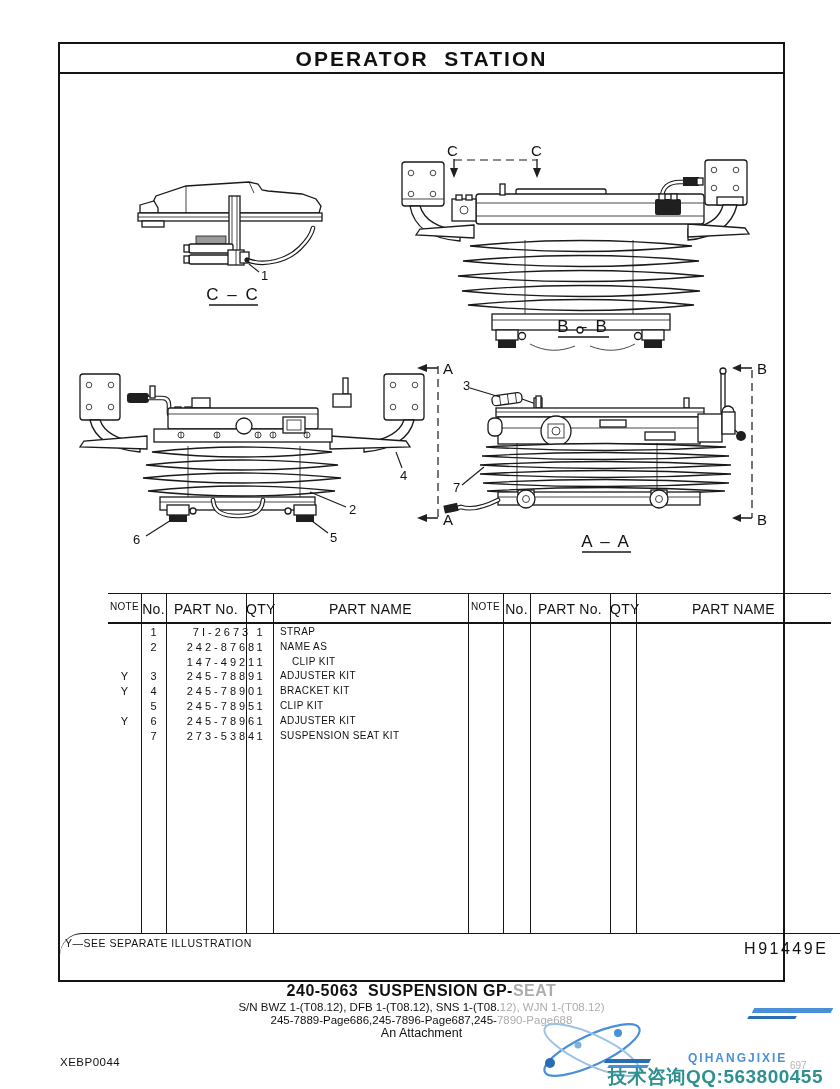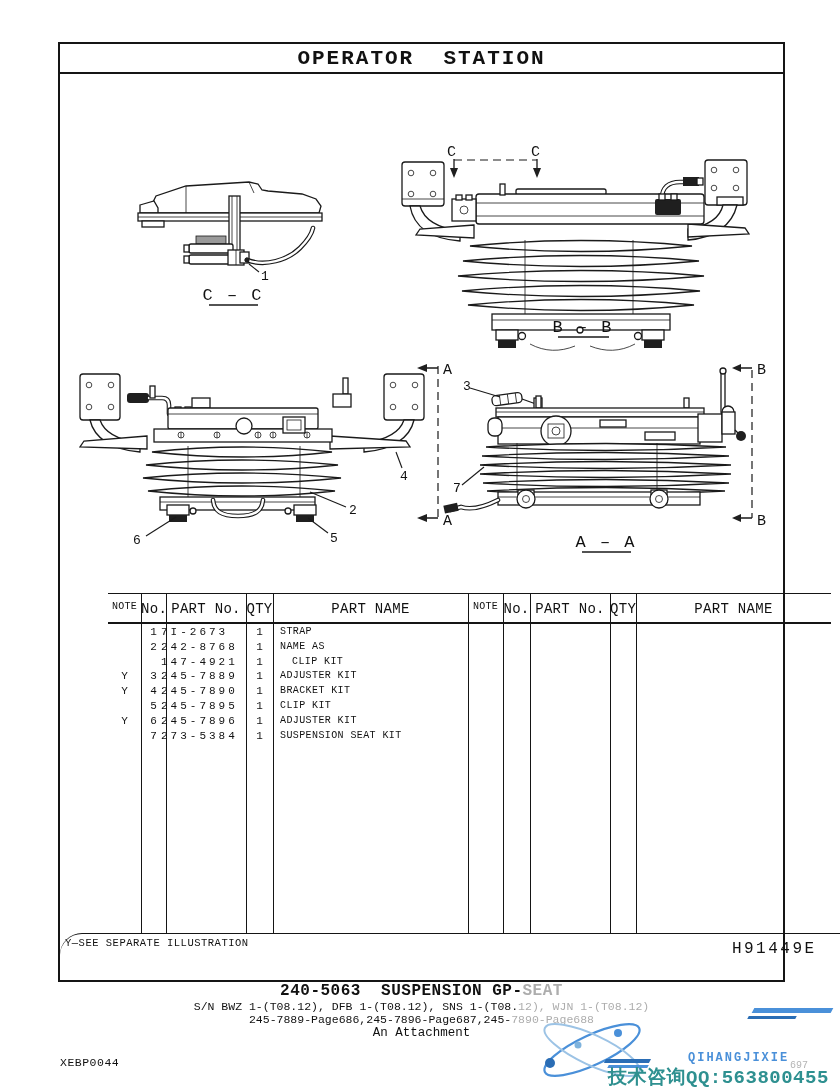--- a/index.html
+++ b/index.html
@@ -1,32 +1,32 @@
 <!DOCTYPE html>
 <html><head>
 <meta charset="utf-8">
 <style>
   html,body{margin:0;padding:0;background:#fff;}
   .canvas{position:relative;width:840px;height:1089px;background:#fff;
-          font-family:Liberation Mono, monospace;color:#111;overflow:hidden;}
+          font-family:Liberation Sans, sans-serif;color:#111;overflow:hidden;}
   .abs{position:absolute;}
   
   .page-border{left:58px;top:42px;width:723px;height:936px;border:2px solid #151515;}
   .title-band{left:60px;top:44px;width:723px;height:28px;border-bottom:2px solid #151515;
               text-align:center;line-height:29px;font-size:21px;font-weight:bold;
               letter-spacing:2px;white-space:pre;}
   
   .tbl{left:60px;top:593px;width:723px;height:340px;border-top:1.6px solid #151515;margin-left:48px;}
   .vline{position:absolute;top:0;width:1.4px;height:340px;background:#151515;}
   .hsep{position:absolute;left:0;top:28px;width:723px;height:2.4px;background:#151515;}
   .th{position:absolute;top:7px;font-size:14px;text-align:center;letter-spacing:0.3px;}
   .t-row{position:absolute;left:0;width:723px;height:15px;font-size:11px;}
   .c-note{position:absolute;left:0;width:33px;text-align:center;}
   .c-no{position:absolute;left:33px;width:25px;text-align:center;}
-  .c-pn{position:absolute;left:53px;width:80px;letter-spacing:3px;}
+  .c-pn{position:absolute;left:74px;width:80px;text-align:center;letter-spacing:3px;}
   .c-qty{position:absolute;left:138px;width:27px;text-align:center;}
   .c-name{position:absolute;left:172px;font-size:10px;letter-spacing:0.4px;white-space:pre;}
   .c-name.ind{left:184px;}
   .table-foot{left:60px;top:933px;width:817px;height:47px;border-top:1.6px solid #151515;border-radius:22px;}
   .footnote{position:absolute;left:5px;top:3px;font-size:10.5px;letter-spacing:0.5px;}
   .docref{position:absolute;right:12px;bottom:23px;font-size:16px;letter-spacing:2.5px;white-space:pre;}
   
   .footer{left:58px;top:983px;width:727px;text-align:center;line-height:1.06;}
   .f1{font-size:16px;font-weight:bold;letter-spacing:0.5px;white-space:pre;}
   .f2,.f3,.f4{font-size:11.5px;margin-top:1px;}

